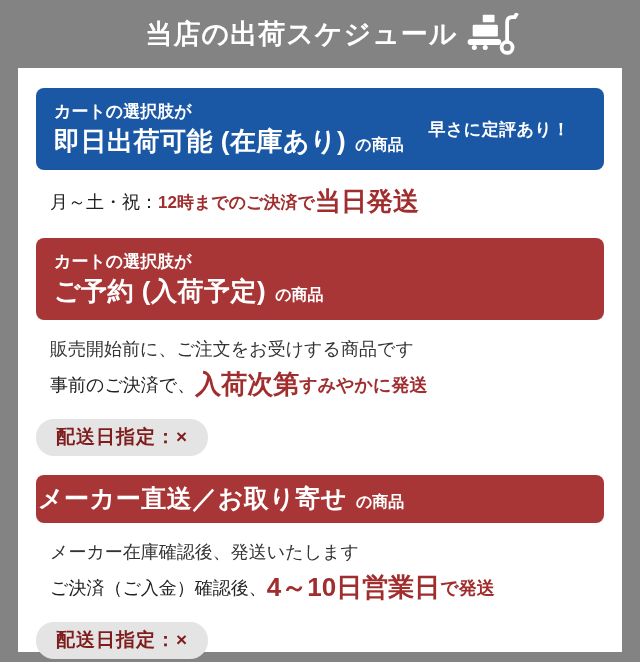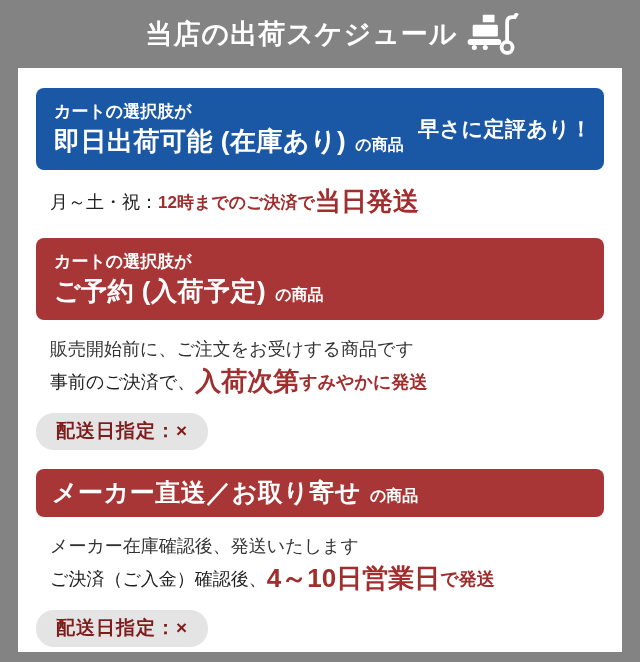--- a/index.html
+++ b/index.html
@@ -54,29 +54,29 @@
     display:block;
     font-size:17px;font-weight:700;line-height:23px;
   }
   .box .main{
     font-size:26px;font-weight:800;line-height:36px;letter-spacing:0.5px;
   }
   .box .suffix{
     font-size:16px;font-weight:700;margin-left:9px;
   }
   .box .aside{
-    position:absolute;right:12px;top:50%;
+    position:absolute;right:34px;top:50%;
     transform:translateY(-50%);
-    font-size:21px;font-weight:700;letter-spacing:0.5px;
+    font-size:17px;font-weight:700;letter-spacing:0.5px;
   }
-  .box.single{padding:7px 18px 9px 16px;}
+  .box.single{padding:7px 18px 9px 2px;}
   .box.single .main{font-size:25px;line-height:32px;}
   .note{margin:0 0 14px 14px;}
   .note .line{line-height:35px;white-space:nowrap;}
-  .note .line.tall{line-height:32px;}
+  .note .line.tall{line-height:38px;}
   .note .line.short{line-height:31px;}
   .k-bold{color:var(--text-dark);font-size:18px;font-weight:400;}
   .plain{color:#333;font-size:18px;font-weight:400;}
   .r-med{color:var(--red-text);font-size:17px;font-weight:600;}
   .r-big{color:var(--red-text);font-size:26px;font-weight:800;vertical-align:-2px;}
   .r-sm{color:var(--red-text);font-size:18px;font-weight:700;}
   .pill-row{margin:0 0 19px 0;}
   .pill-row.last{margin-bottom:0;}
   .pill{
     display:inline-block;

